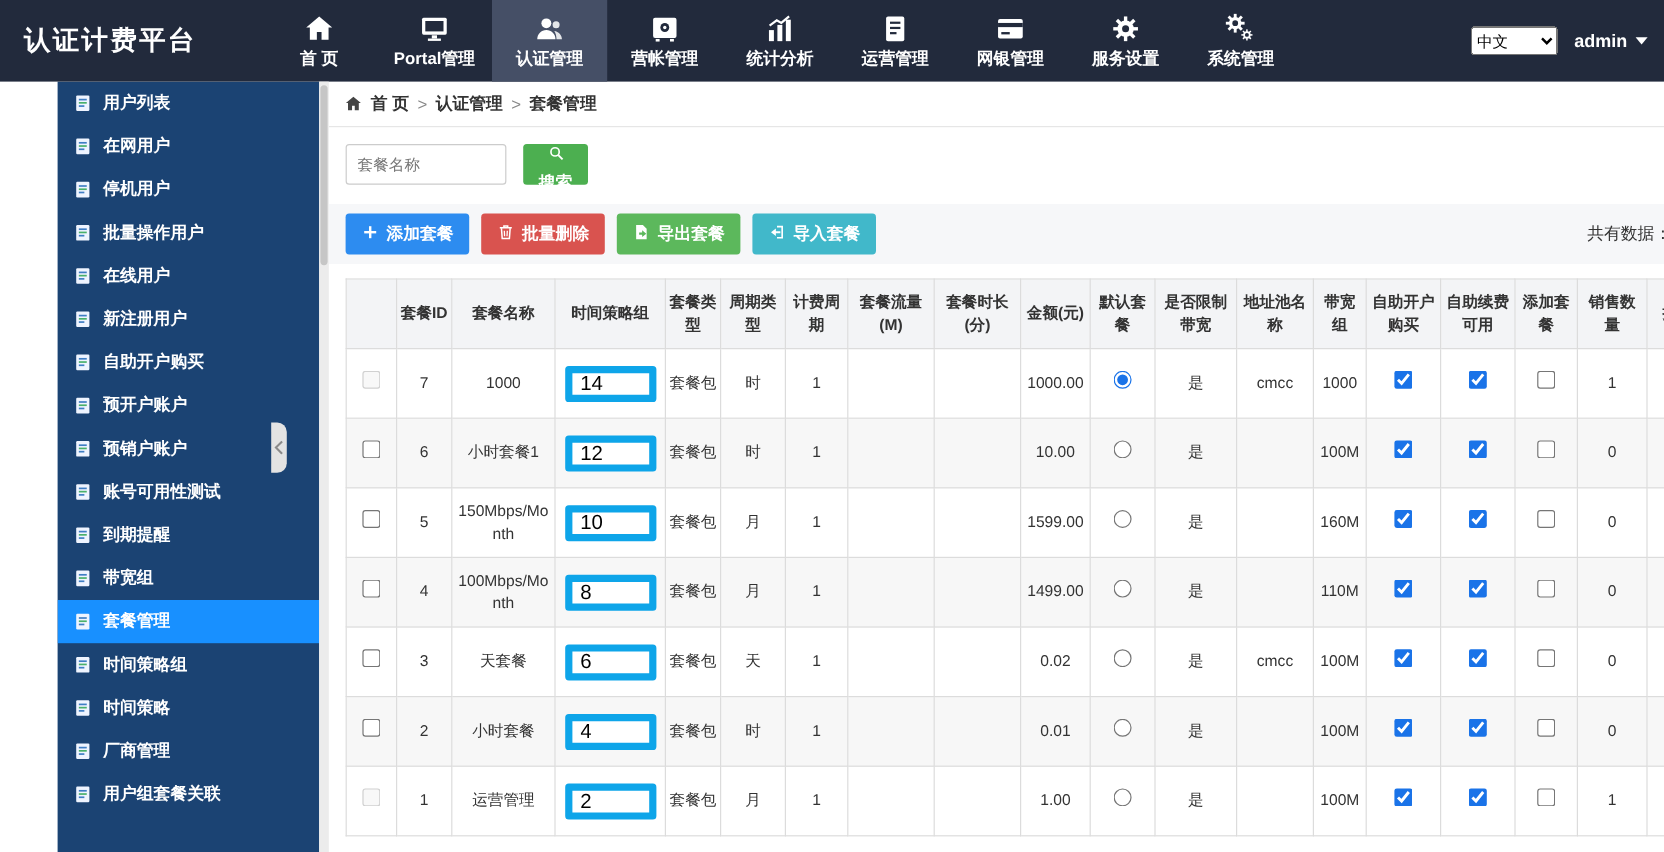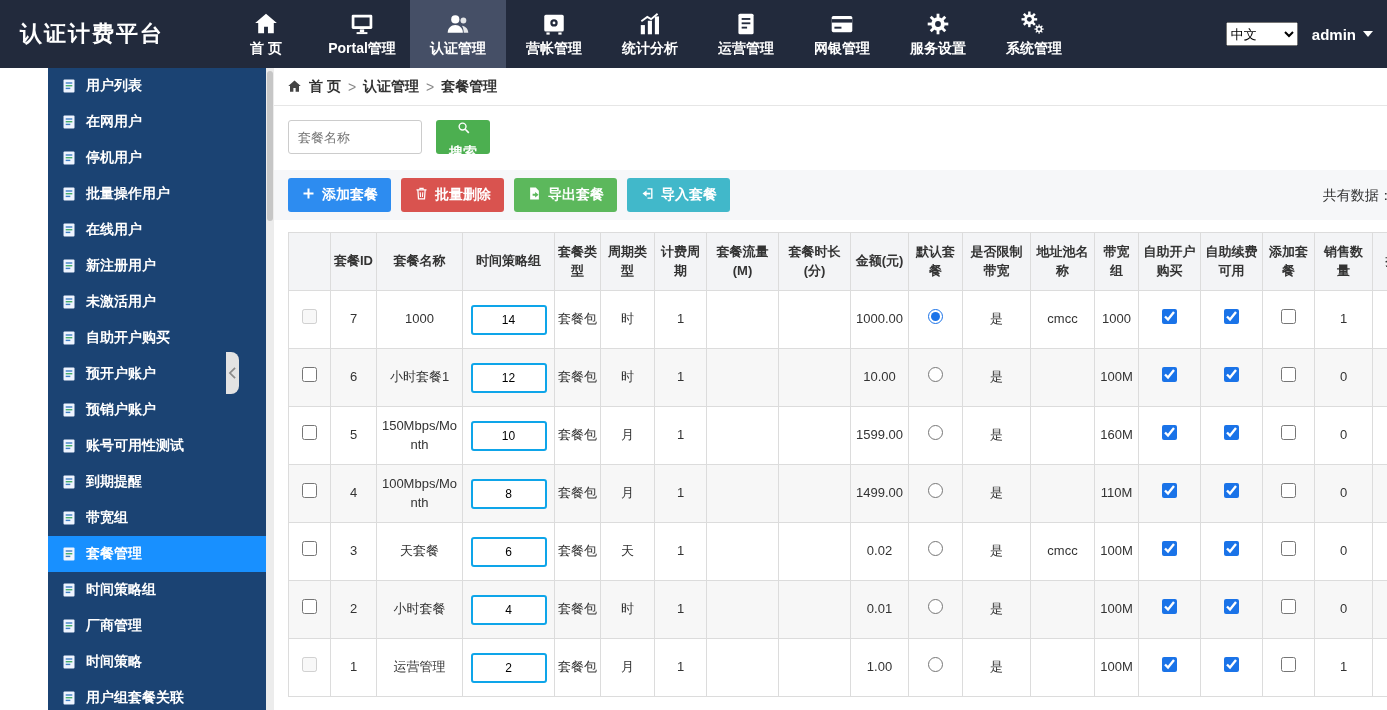--- a/index.html
+++ b/index.html
@@ -60,21 +60,21 @@
   .count b { margin: 0 3px; font-size: 15px; }
 
   
   .table-wrap { padding: 12px 14px 0; }
   table { width: 100%; border-collapse: collapse; table-layout: fixed; }
   th, td { border: 1px solid #dcdcdc; text-align: center; vertical-align: middle; font-size: 13px; padding: 5px 3px; word-break: break-all; line-height: 1.4; }
   th { background: #f3f4f6; font-weight: bold; height: 58px; color: #333; }
   tbody tr { height: 58px; }
   tbody tr:nth-child(even) { background: #f7f7f7; }
   input[type="checkbox"], input[type="radio"] { width: 15px; height: 15px; accent-color: #1a73e8; }
-  .sort-input { width: 76px; height: 30px; border: 2px solid #0ea5e9; border-radius: 3px; padding: 0 7px; font-size: 12px; font-family: inherit; text-align: center; }
+  .sort-input { width: 76px; height: 30px; border: 6px solid #0ea5e9; border-radius: 3px; padding: 0 7px; font-size: 17px; font-family: inherit; }
   .action-cell { }
   .action-stack { display: flex; flex-direction: column; align-items: center; gap: 4px; }
   .act svg { width: 15px; height: 15px; display: block; }
 
   
   .collapse-handle { position: absolute; left: 226px; top: 352px; width: 13px; height: 42px; background: #e3e3e3; border-radius: 0 8px 8px 0; display: flex; align-items: center; justify-content: center; z-index: 5; }
   .collapse-handle svg { width: 9px; height: 12px; }
 </style>
 </head>
 <body>
@@ -288,31 +288,20 @@
             <svg viewBox="0 0 16 16">
               <rect x="2.5" y="1.5" width="11" height="13" rx="1" fill="#eef4ff"></rect>
               <rect x="4.7" y="4.3" width="6.6" height="1.4" fill="#3f7ec4"></rect>
               <rect x="4.7" y="7" width="6.6" height="1.4" fill="#49b06b"></rect>
               <rect x="4.7" y="9.7" width="4.6" height="1.4" fill="#3f7ec4"></rect>
             </svg>
           </span>
     <span class="side-label" data-interactable="false">新注册用户</span>
   </li>
 
-  <li class="side-item" data-interactable="true">
-    <span class="side-icon" data-interactable="false">
-            <svg viewBox="0 0 16 16">
-              <rect x="2.5" y="1.5" width="11" height="13" rx="1" fill="#eef4ff"></rect>
-              <rect x="4.7" y="4.3" width="6.6" height="1.4" fill="#3f7ec4"></rect>
-              <rect x="4.7" y="7" width="6.6" height="1.4" fill="#49b06b"></rect>
-              <rect x="4.7" y="9.7" width="4.6" height="1.4" fill="#3f7ec4"></rect>
-            </svg>
-          </span>
-    <span class="side-label" data-interactable="false">未激活用户</span>
-  </li>
 
   <li class="side-item" data-interactable="true">
     <span class="side-icon" data-interactable="false">
             <svg viewBox="0 0 16 16">
               <rect x="2.5" y="1.5" width="11" height="13" rx="1" fill="#eef4ff"></rect>
               <rect x="4.7" y="4.3" width="6.6" height="1.4" fill="#3f7ec4"></rect>
               <rect x="4.7" y="7" width="6.6" height="1.4" fill="#49b06b"></rect>
               <rect x="4.7" y="9.7" width="4.6" height="1.4" fill="#3f7ec4"></rect>
             </svg>
           </span>
@@ -405,33 +394,33 @@
 
   <li class="side-item" data-interactable="true">
     <span class="side-icon" data-interactable="false">
             <svg viewBox="0 0 16 16">
               <rect x="2.5" y="1.5" width="11" height="13" rx="1" fill="#eef4ff"></rect>
               <rect x="4.7" y="4.3" width="6.6" height="1.4" fill="#3f7ec4"></rect>
               <rect x="4.7" y="7" width="6.6" height="1.4" fill="#49b06b"></rect>
               <rect x="4.7" y="9.7" width="4.6" height="1.4" fill="#3f7ec4"></rect>
             </svg>
           </span>
+    <span class="side-label" data-interactable="false">时间策略</span>
+  </li>
+
+  <li class="side-item" data-interactable="true">
+    <span class="side-icon" data-interactable="false">
+            <svg viewBox="0 0 16 16">
+              <rect x="2.5" y="1.5" width="11" height="13" rx="1" fill="#eef4ff"></rect>
+              <rect x="4.7" y="4.3" width="6.6" height="1.4" fill="#3f7ec4"></rect>
+              <rect x="4.7" y="7" width="6.6" height="1.4" fill="#49b06b"></rect>
+              <rect x="4.7" y="9.7" width="4.6" height="1.4" fill="#3f7ec4"></rect>
+            </svg>
+          </span>
     <span class="side-label" data-interactable="false">厂商管理</span>
-  </li>
-
-  <li class="side-item" data-interactable="true">
-    <span class="side-icon" data-interactable="false">
-            <svg viewBox="0 0 16 16">
-              <rect x="2.5" y="1.5" width="11" height="13" rx="1" fill="#eef4ff"></rect>
-              <rect x="4.7" y="4.3" width="6.6" height="1.4" fill="#3f7ec4"></rect>
-              <rect x="4.7" y="7" width="6.6" height="1.4" fill="#49b06b"></rect>
-              <rect x="4.7" y="9.7" width="4.6" height="1.4" fill="#3f7ec4"></rect>
-            </svg>
-          </span>
-    <span class="side-label" data-interactable="false">时间策略</span>
   </li>
 
   <li class="side-item" data-interactable="true">
     <span class="side-icon" data-interactable="false">
             <svg viewBox="0 0 16 16">
               <rect x="2.5" y="1.5" width="11" height="13" rx="1" fill="#eef4ff"></rect>
               <rect x="4.7" y="4.3" width="6.6" height="1.4" fill="#3f7ec4"></rect>
               <rect x="4.7" y="7" width="6.6" height="1.4" fill="#49b06b"></rect>
               <rect x="4.7" y="9.7" width="4.6" height="1.4" fill="#3f7ec4"></rect>
             </svg>

